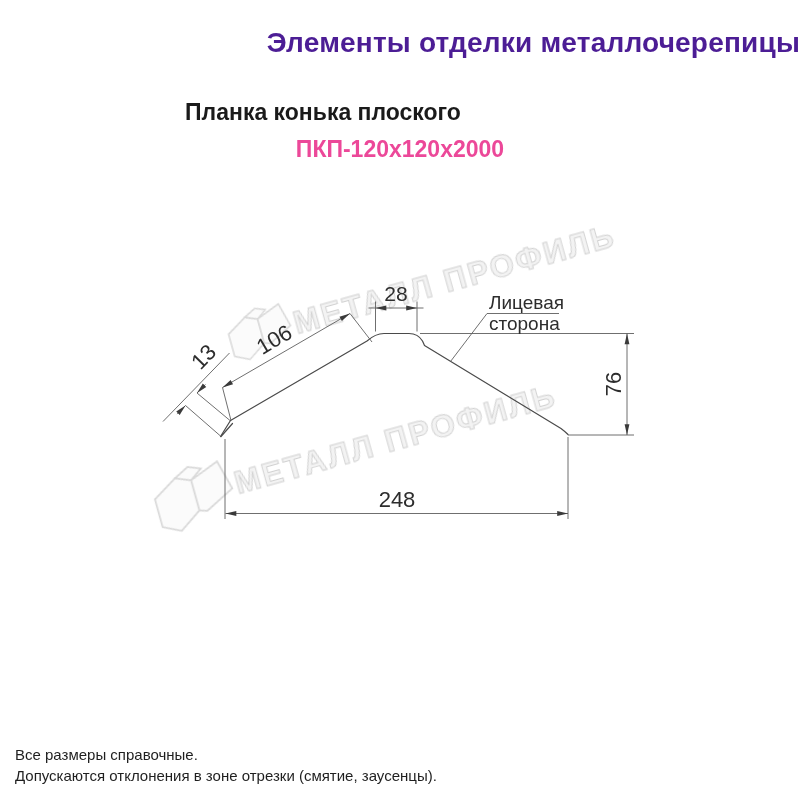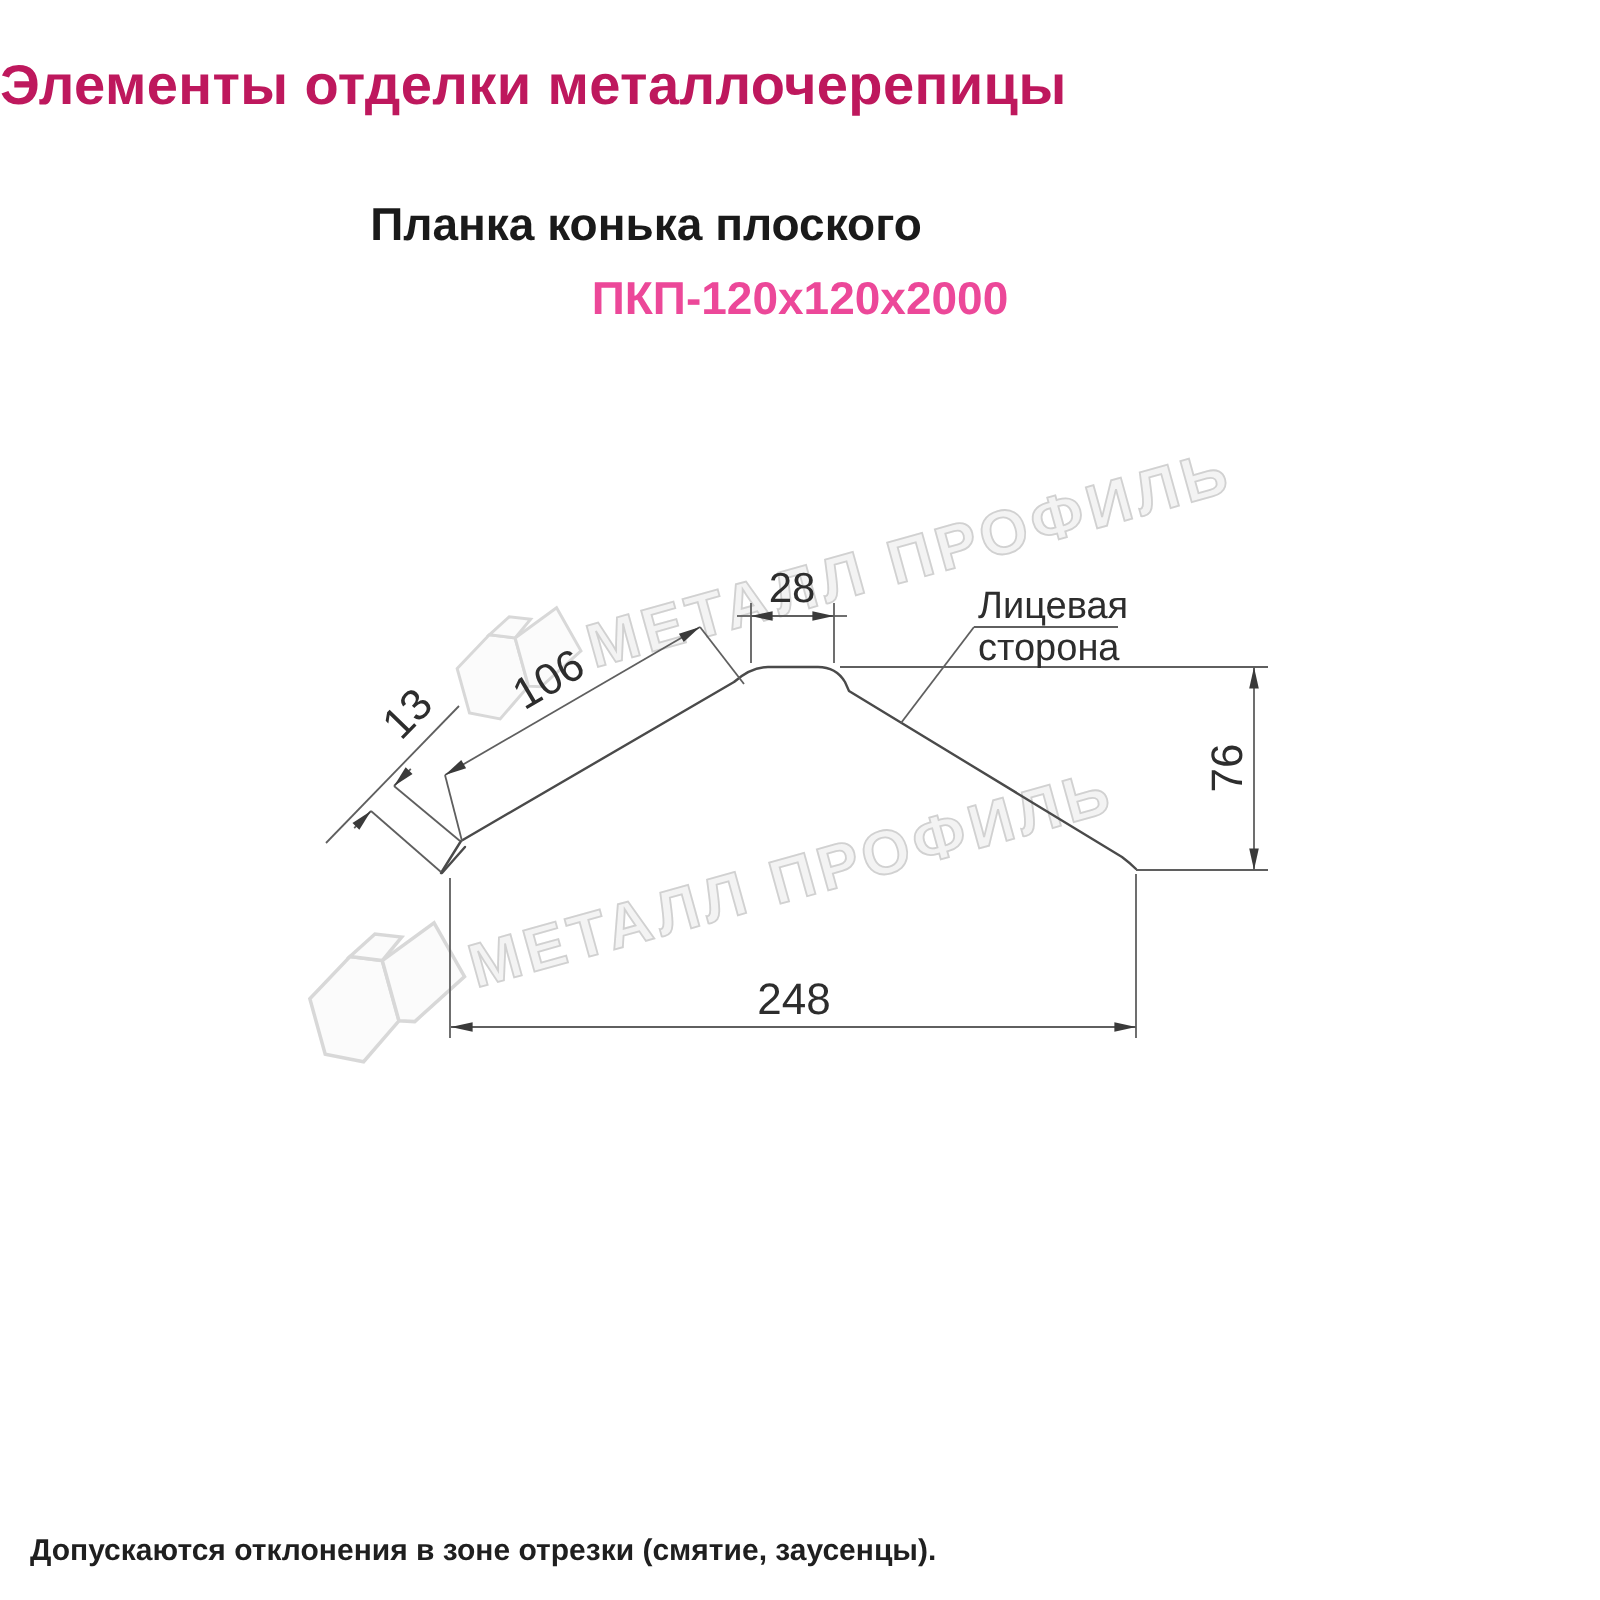--- a/index.html
+++ b/index.html
@@ -1,27 +1,27 @@
 <!DOCTYPE html>
 <html><head>
 <meta charset="utf-8">
 <style>
   html,body{margin:0;padding:0;background:#ffffff;}
   .page{position:relative;width:800px;height:800px;background:#ffffff;
         font-family:"Liberation Sans",sans-serif;overflow:hidden;color:#111;}
-  .title{position:absolute;top:27px;left:0;width:800px;text-align:left;
-         font-size:28px;font-weight:bold;letter-spacing:0.2px;color:#be185d;}
+  .title{position:absolute;top:27px;left:0;width:800px;text-align:right;
+         font-size:28px;font-weight:bold;letter-spacing:0.2px;color:#4c1d95;}
   .subtitle{position:absolute;top:99px;left:0;width:646px;text-align:center;
          font-size:23px;font-weight:bold;color:#1a1a1a;}
   .prodcode{position:absolute;top:136px;left:0;width:800px;text-align:center;
          font-size:23px;font-weight:bold;color:#ec4899;}
   .drawing{position:absolute;left:0;top:0;width:800px;height:800px;}
   .footer{position:absolute;left:15px;font-size:15px;color:#1f1f1f;}
   .footer.l1{top:746px;}
-  .footer.l2{top:767px;font-weight:bold;}
+  .footer.l2{top:767px;}
   svg text{font-family:"Liberation Sans",sans-serif;}
   .dimtxt{font-size:21px;fill:#2d2d2d;}
   .dimtxt.big{font-size:22px;}
   .leadertxt{font-size:19px;fill:#2d2d2d;}
   .wmtext{font-size:31px;font-weight:bold;letter-spacing:2.5px;
           fill:#f1f1f1;stroke:#c9c9c9;stroke-width:0.9px;}
 </style>
 </head>
 <body>
 
@@ -113,14 +113,15 @@
     </g>
 
     <g fill="none" stroke="#5f5f5f" stroke-width="0.9">
       <path d="M487,313.5 L559,313.5"></path>
       <path d="M487,313.5 L450.5,361.5"></path>
       <text class="leadertxt" x="489" y="309" stroke="none" fill="#2d2d2d">Лицевая</text>
       <text class="leadertxt" x="489" y="330" stroke="none" fill="#2d2d2d">сторона</text>
     </g>
   </svg>
 
+  <div class="footer l1">Все размеры справочные.</div>
   <div class="footer l2">Допускаются отклонения в зоне отрезки (смятие, заусенцы).</div>
 </div>
 
 </body></html>

